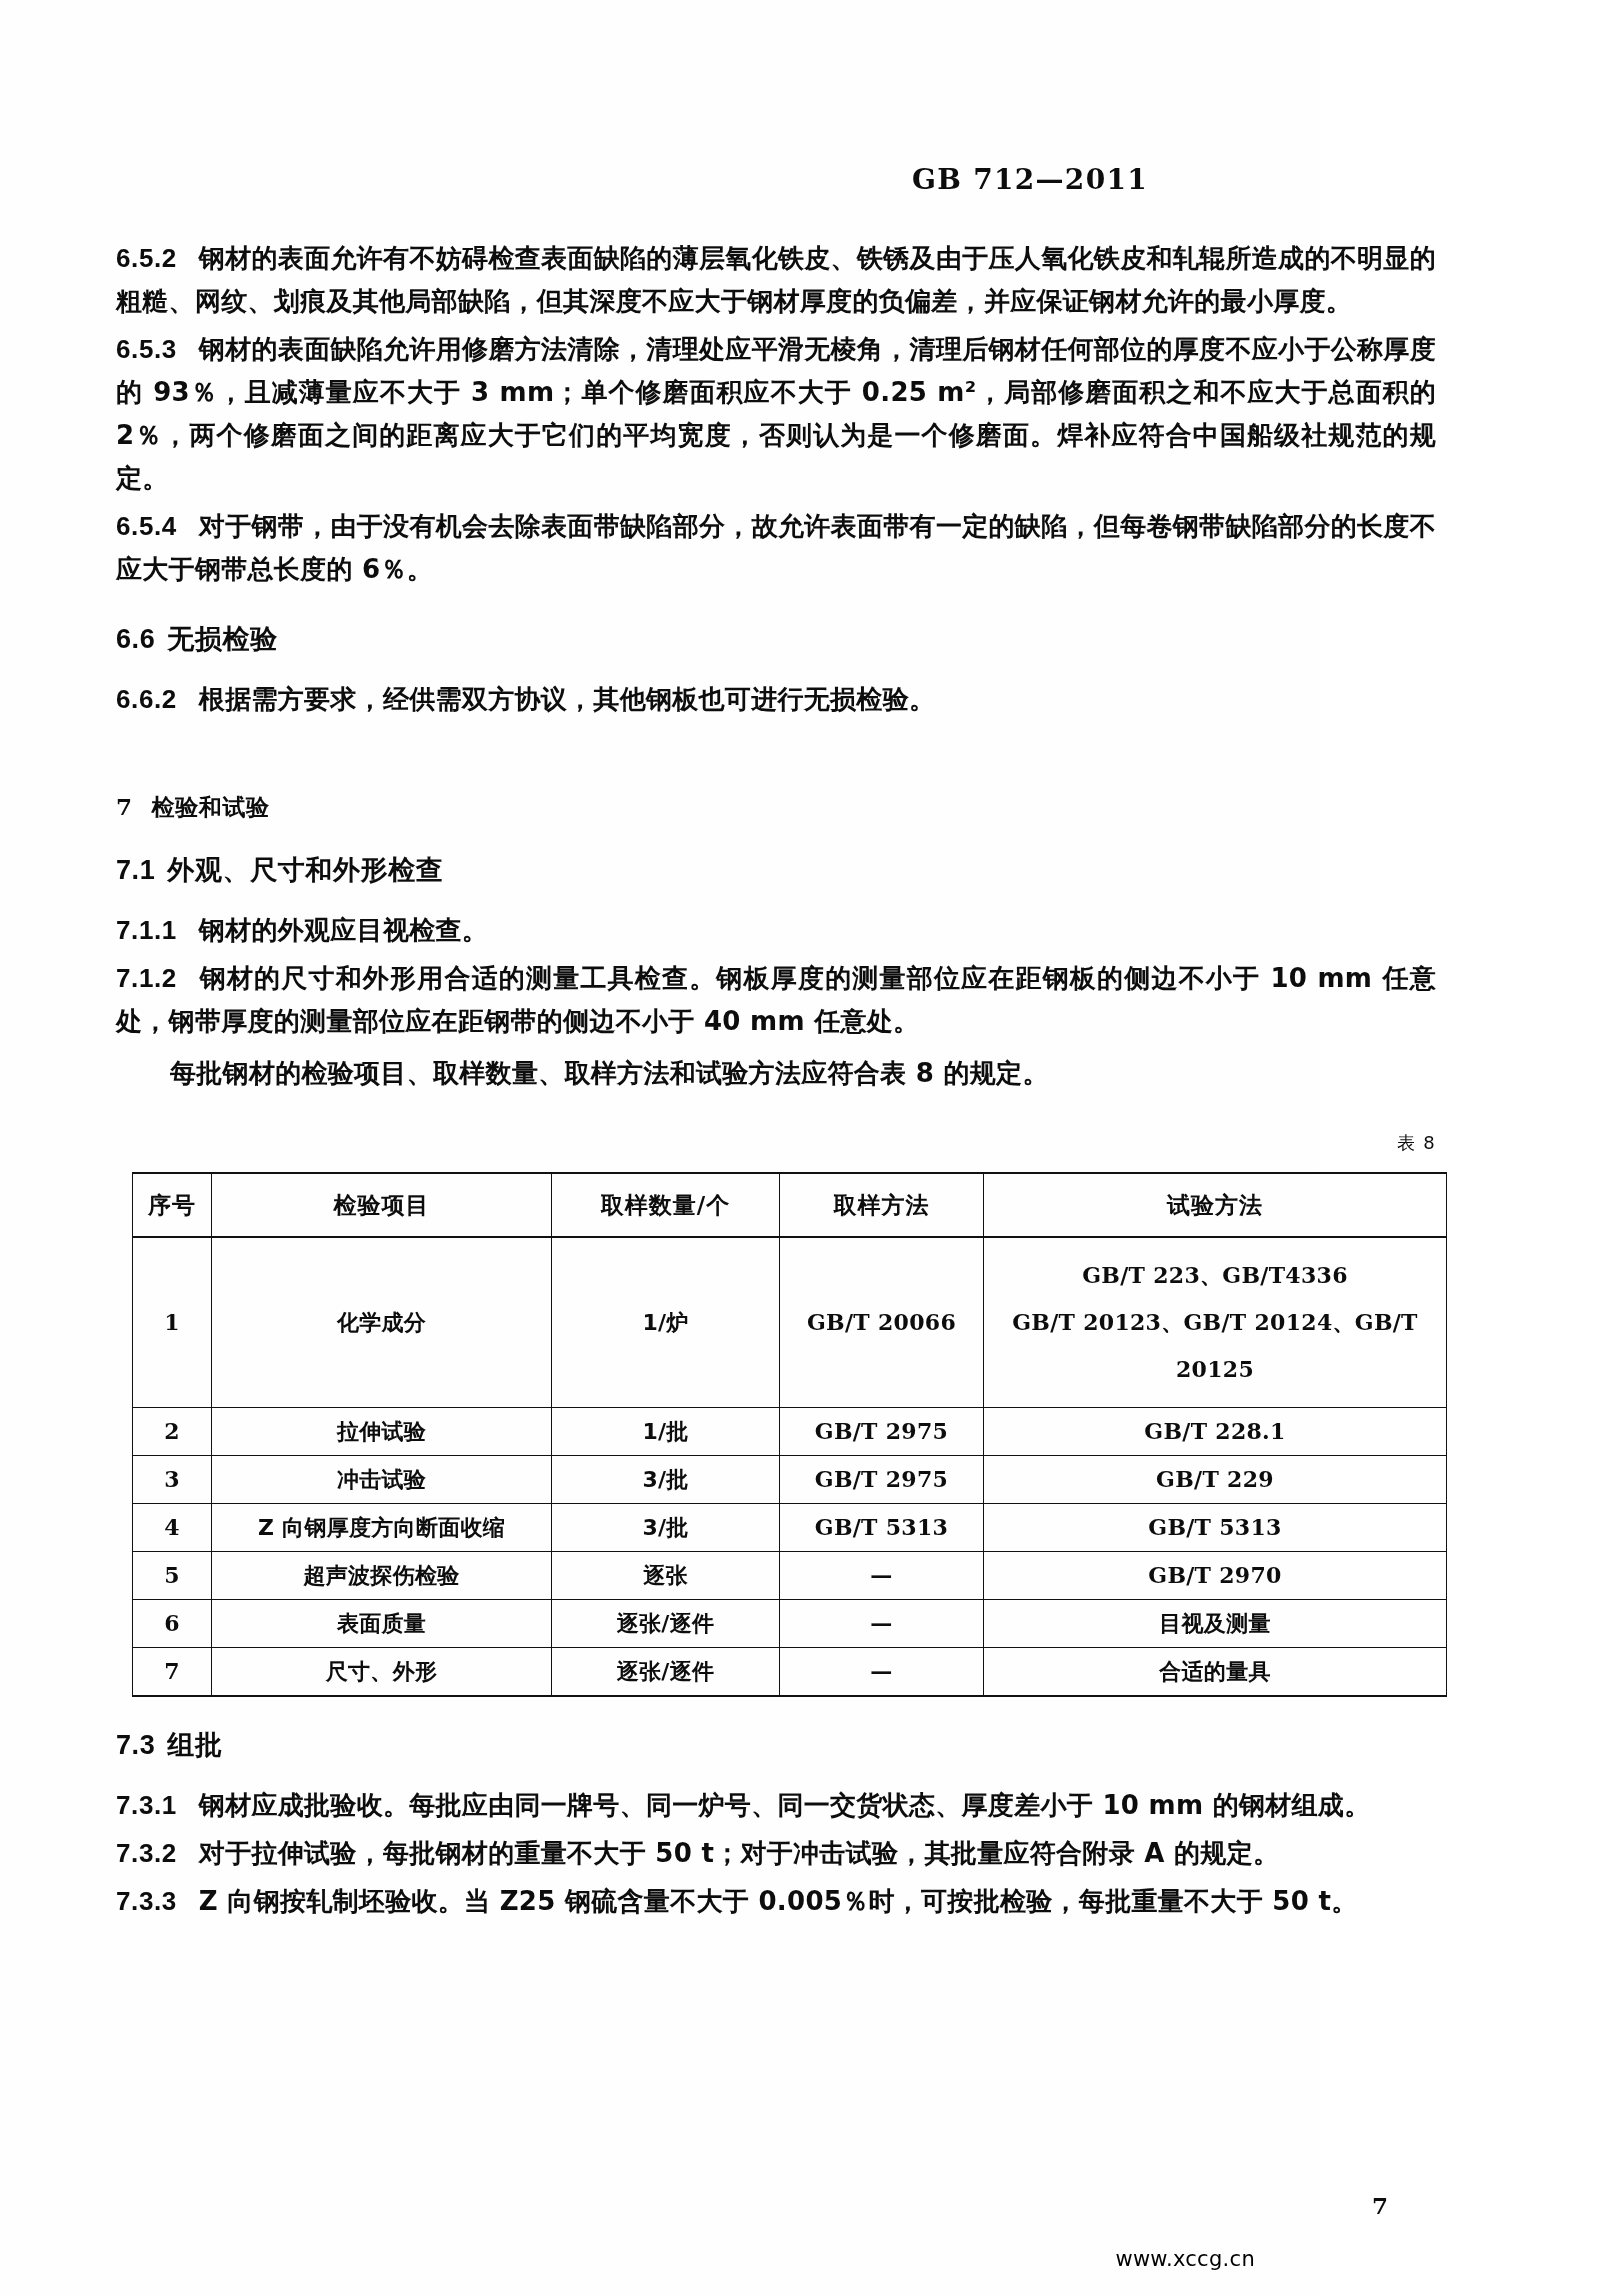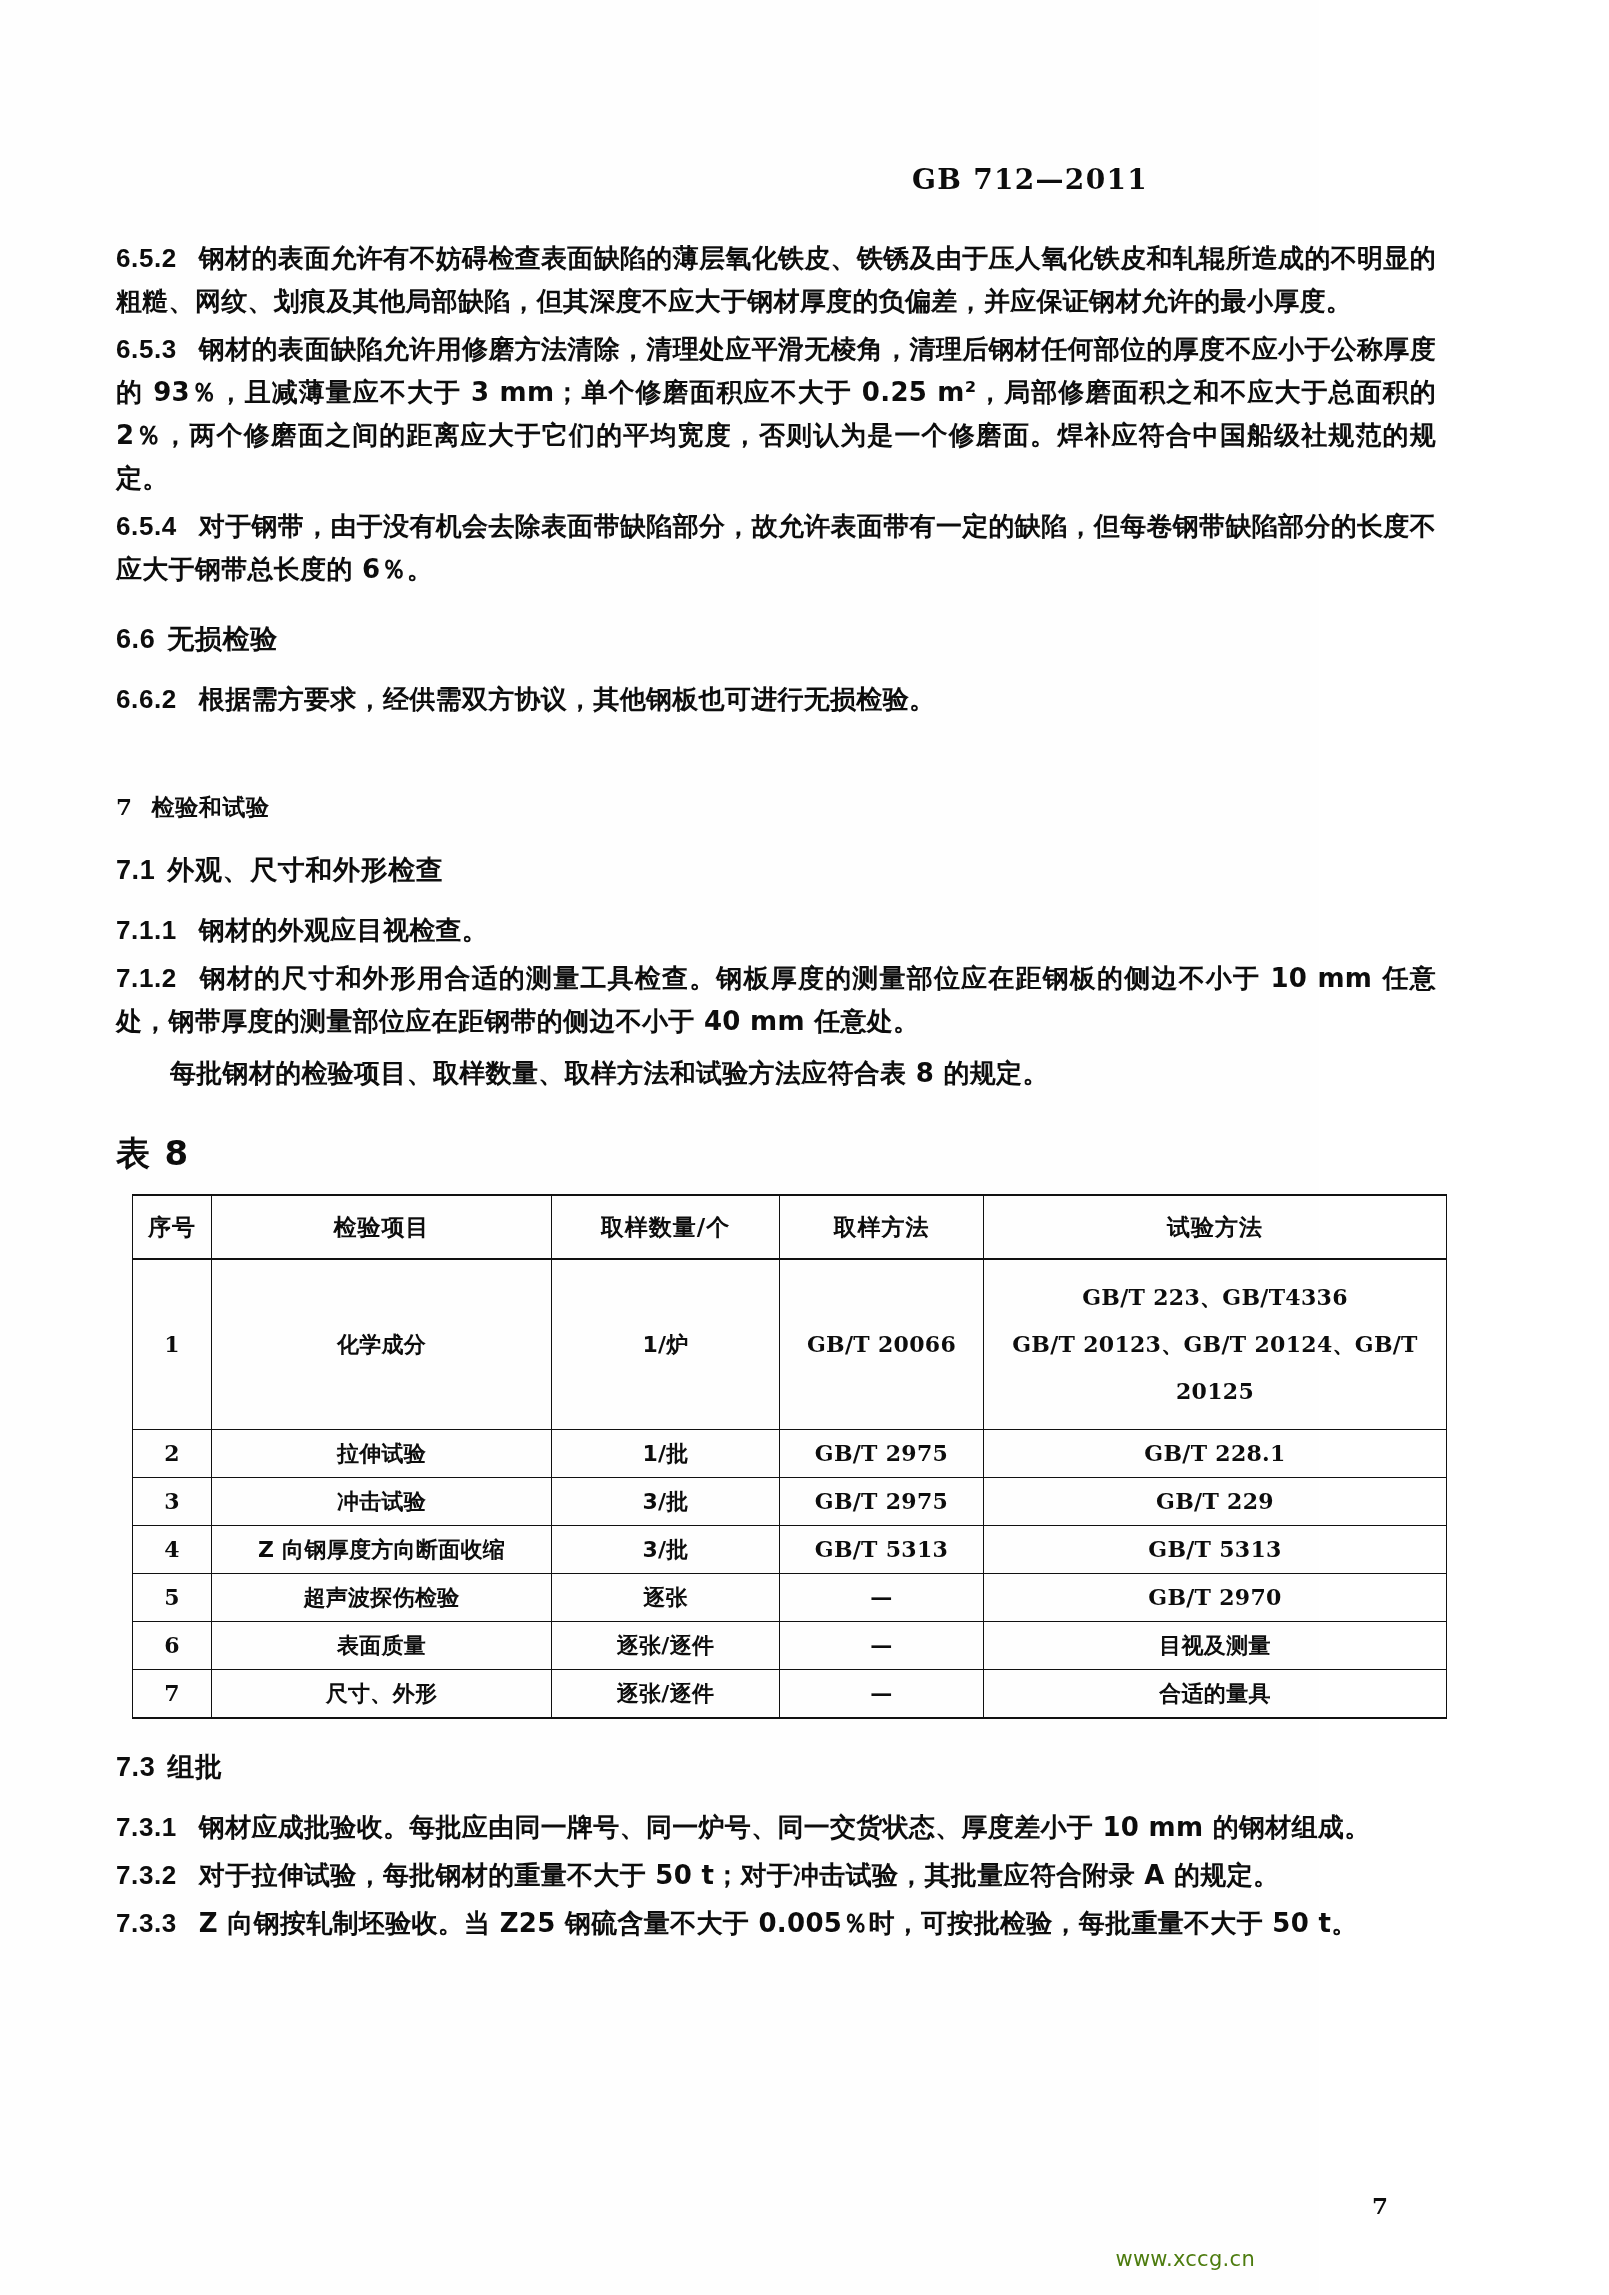--- a/index.html
+++ b/index.html
@@ -92,23 +92,23 @@
     line-height: 43px;
     font-weight: 600;
     margin: 9px 0 0 0;
     text-indent: 54px;
     letter-spacing: 0.3px;
   }
   .spacer-md { height: 29px; }
 
   
   .table-caption {
-    text-align: left;
-    font-size: 34px;
-    font-weight: 700;
+    text-align: right;
+    font-size: 18px;
+    font-weight: 400;
     margin: 36px 0 16.6px 0;
     letter-spacing: 1.3px;
     width: 1320px;
   }
 
   table.t8 {
     border-collapse: collapse;
     width: 1315px;
     margin: 16px;
     table-layout: fixed;
@@ -167,21 +167,21 @@
     font-family: "DejaVu Serif", "Liberation Serif", serif;
     font-size: 23px;
     font-weight: 600;
   }
   .watermark {
     position: absolute;
     right: 64px;
     top: 2247px;
     font-family: "DejaVu Sans", "Liberation Sans", sans-serif;
     font-size: 21px;
-    color: #4d7c0f;
+    color: #000000;
     letter-spacing: 0.3px;
   }
 </style>
 </head>
 <body>
 
 <div class="page">
 
   <div class="header">GB 712—2011</div>
 

